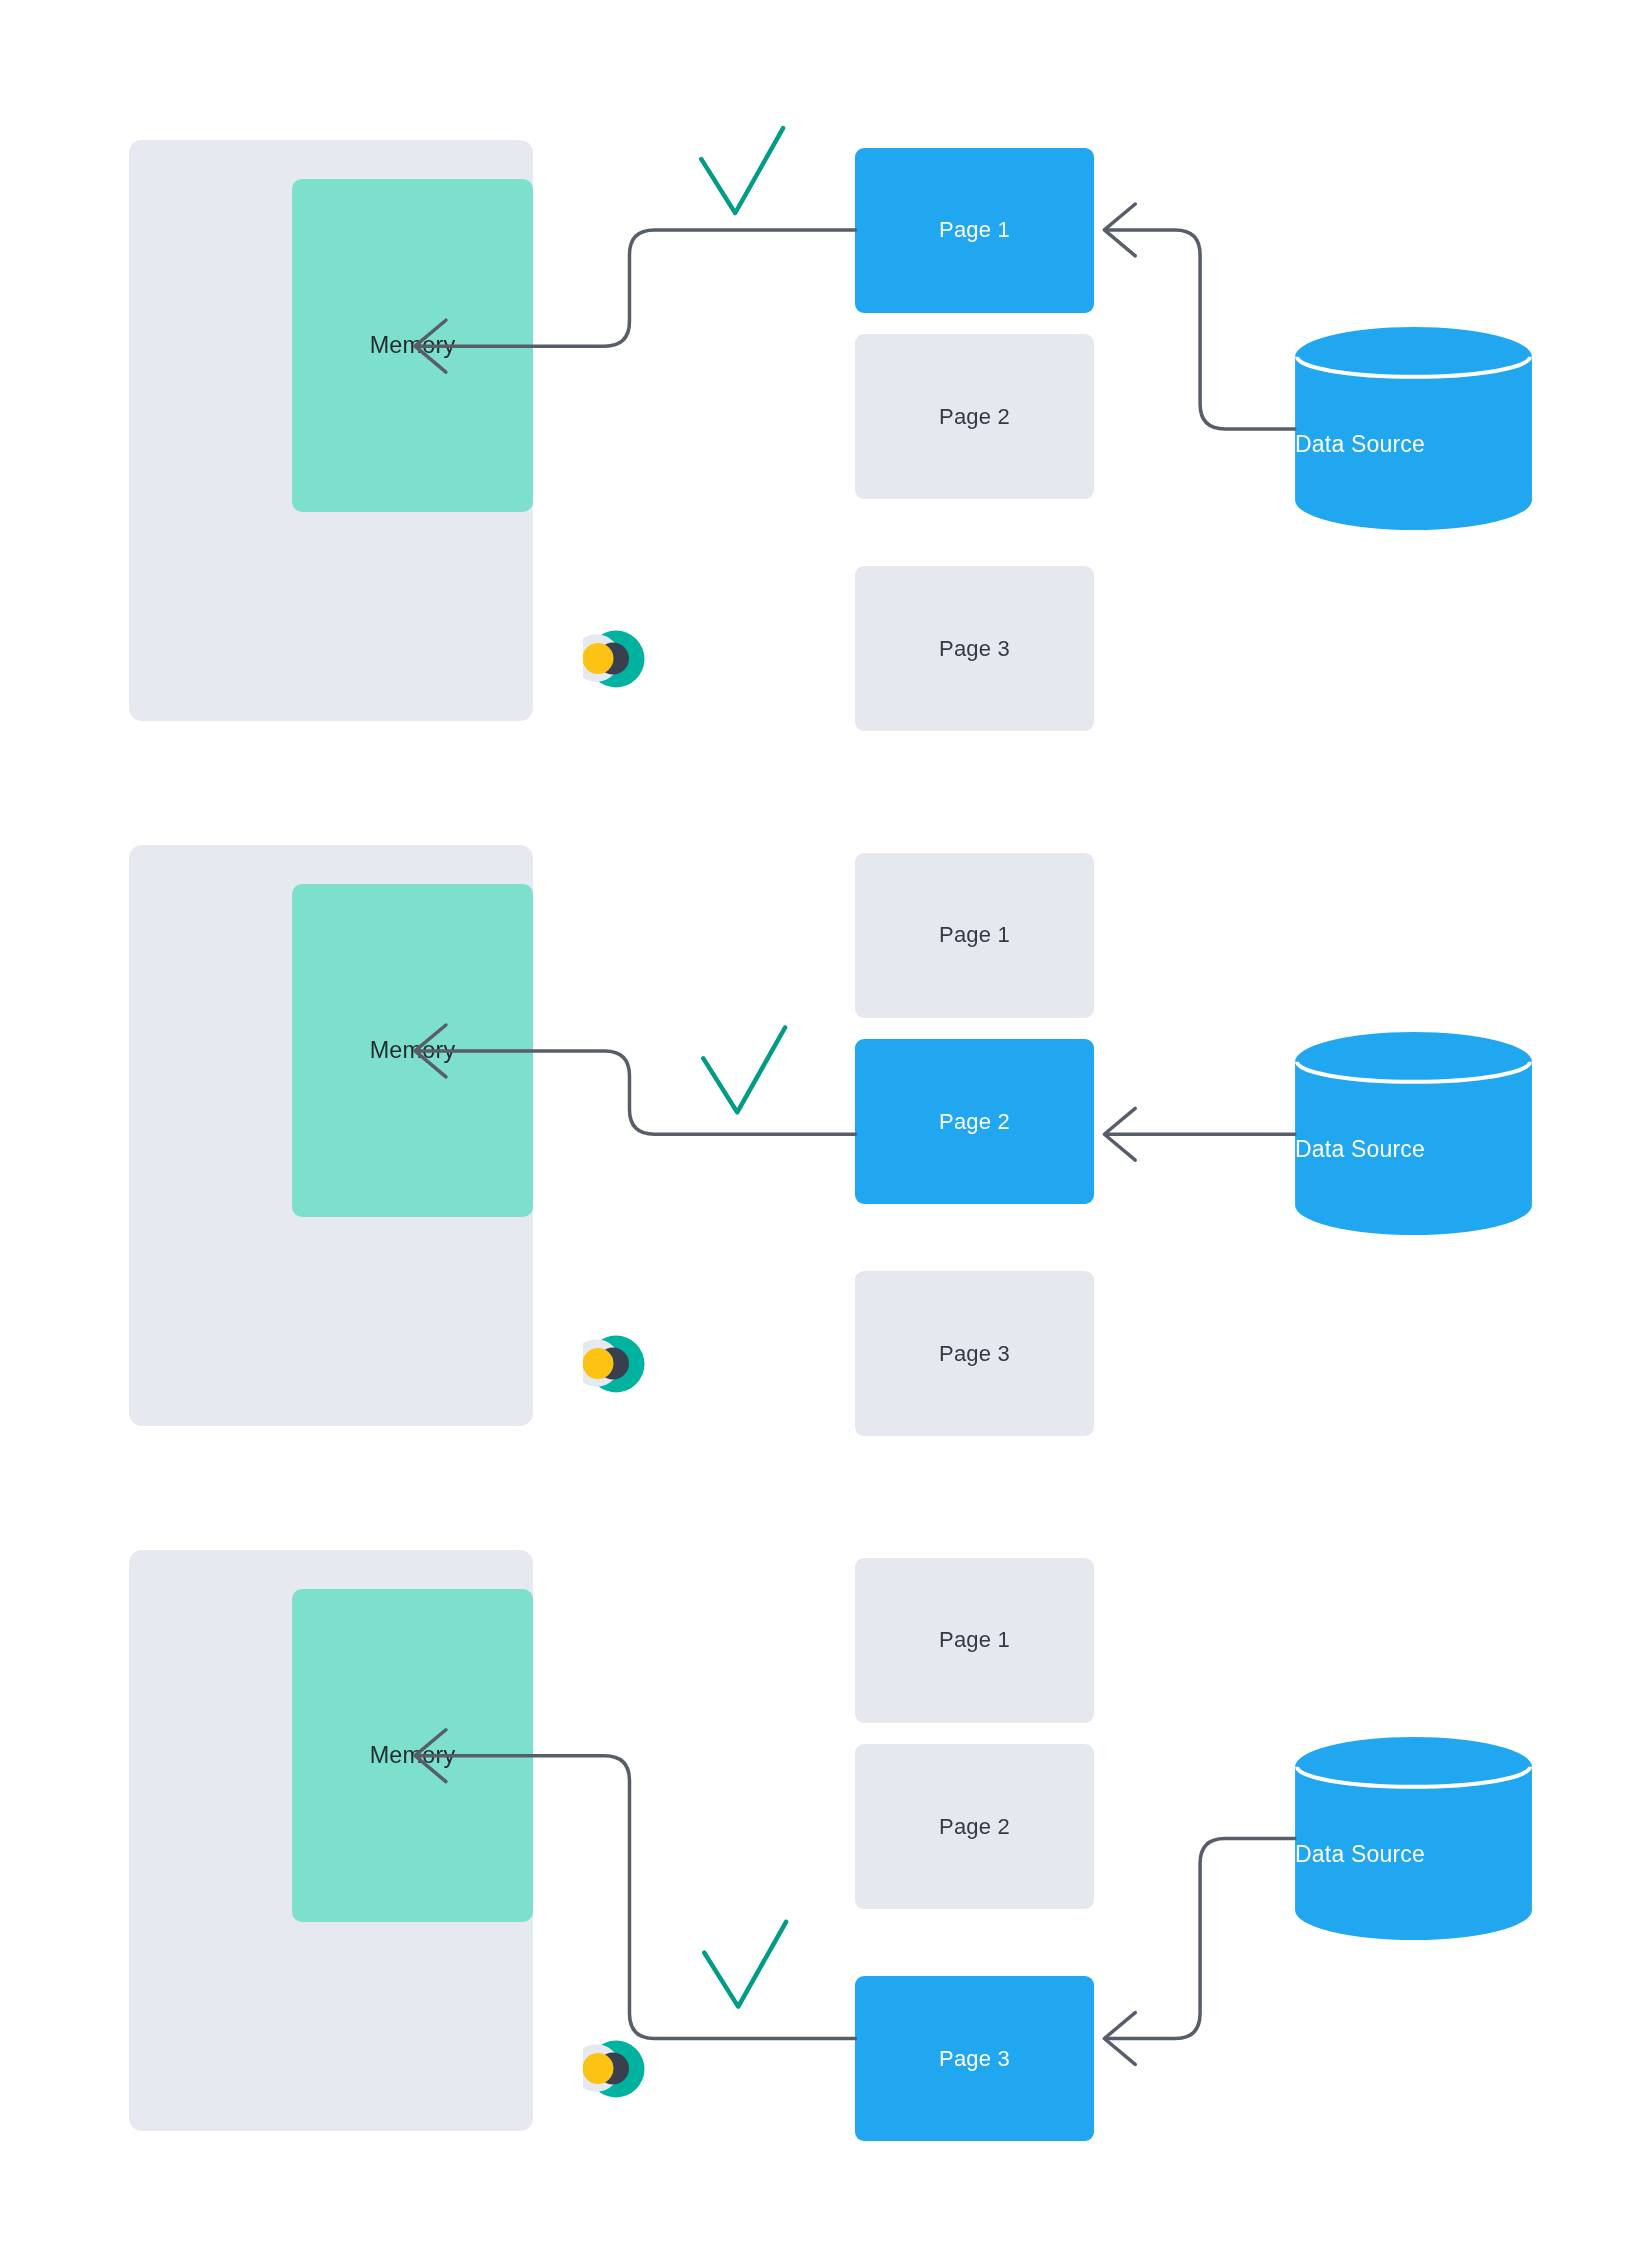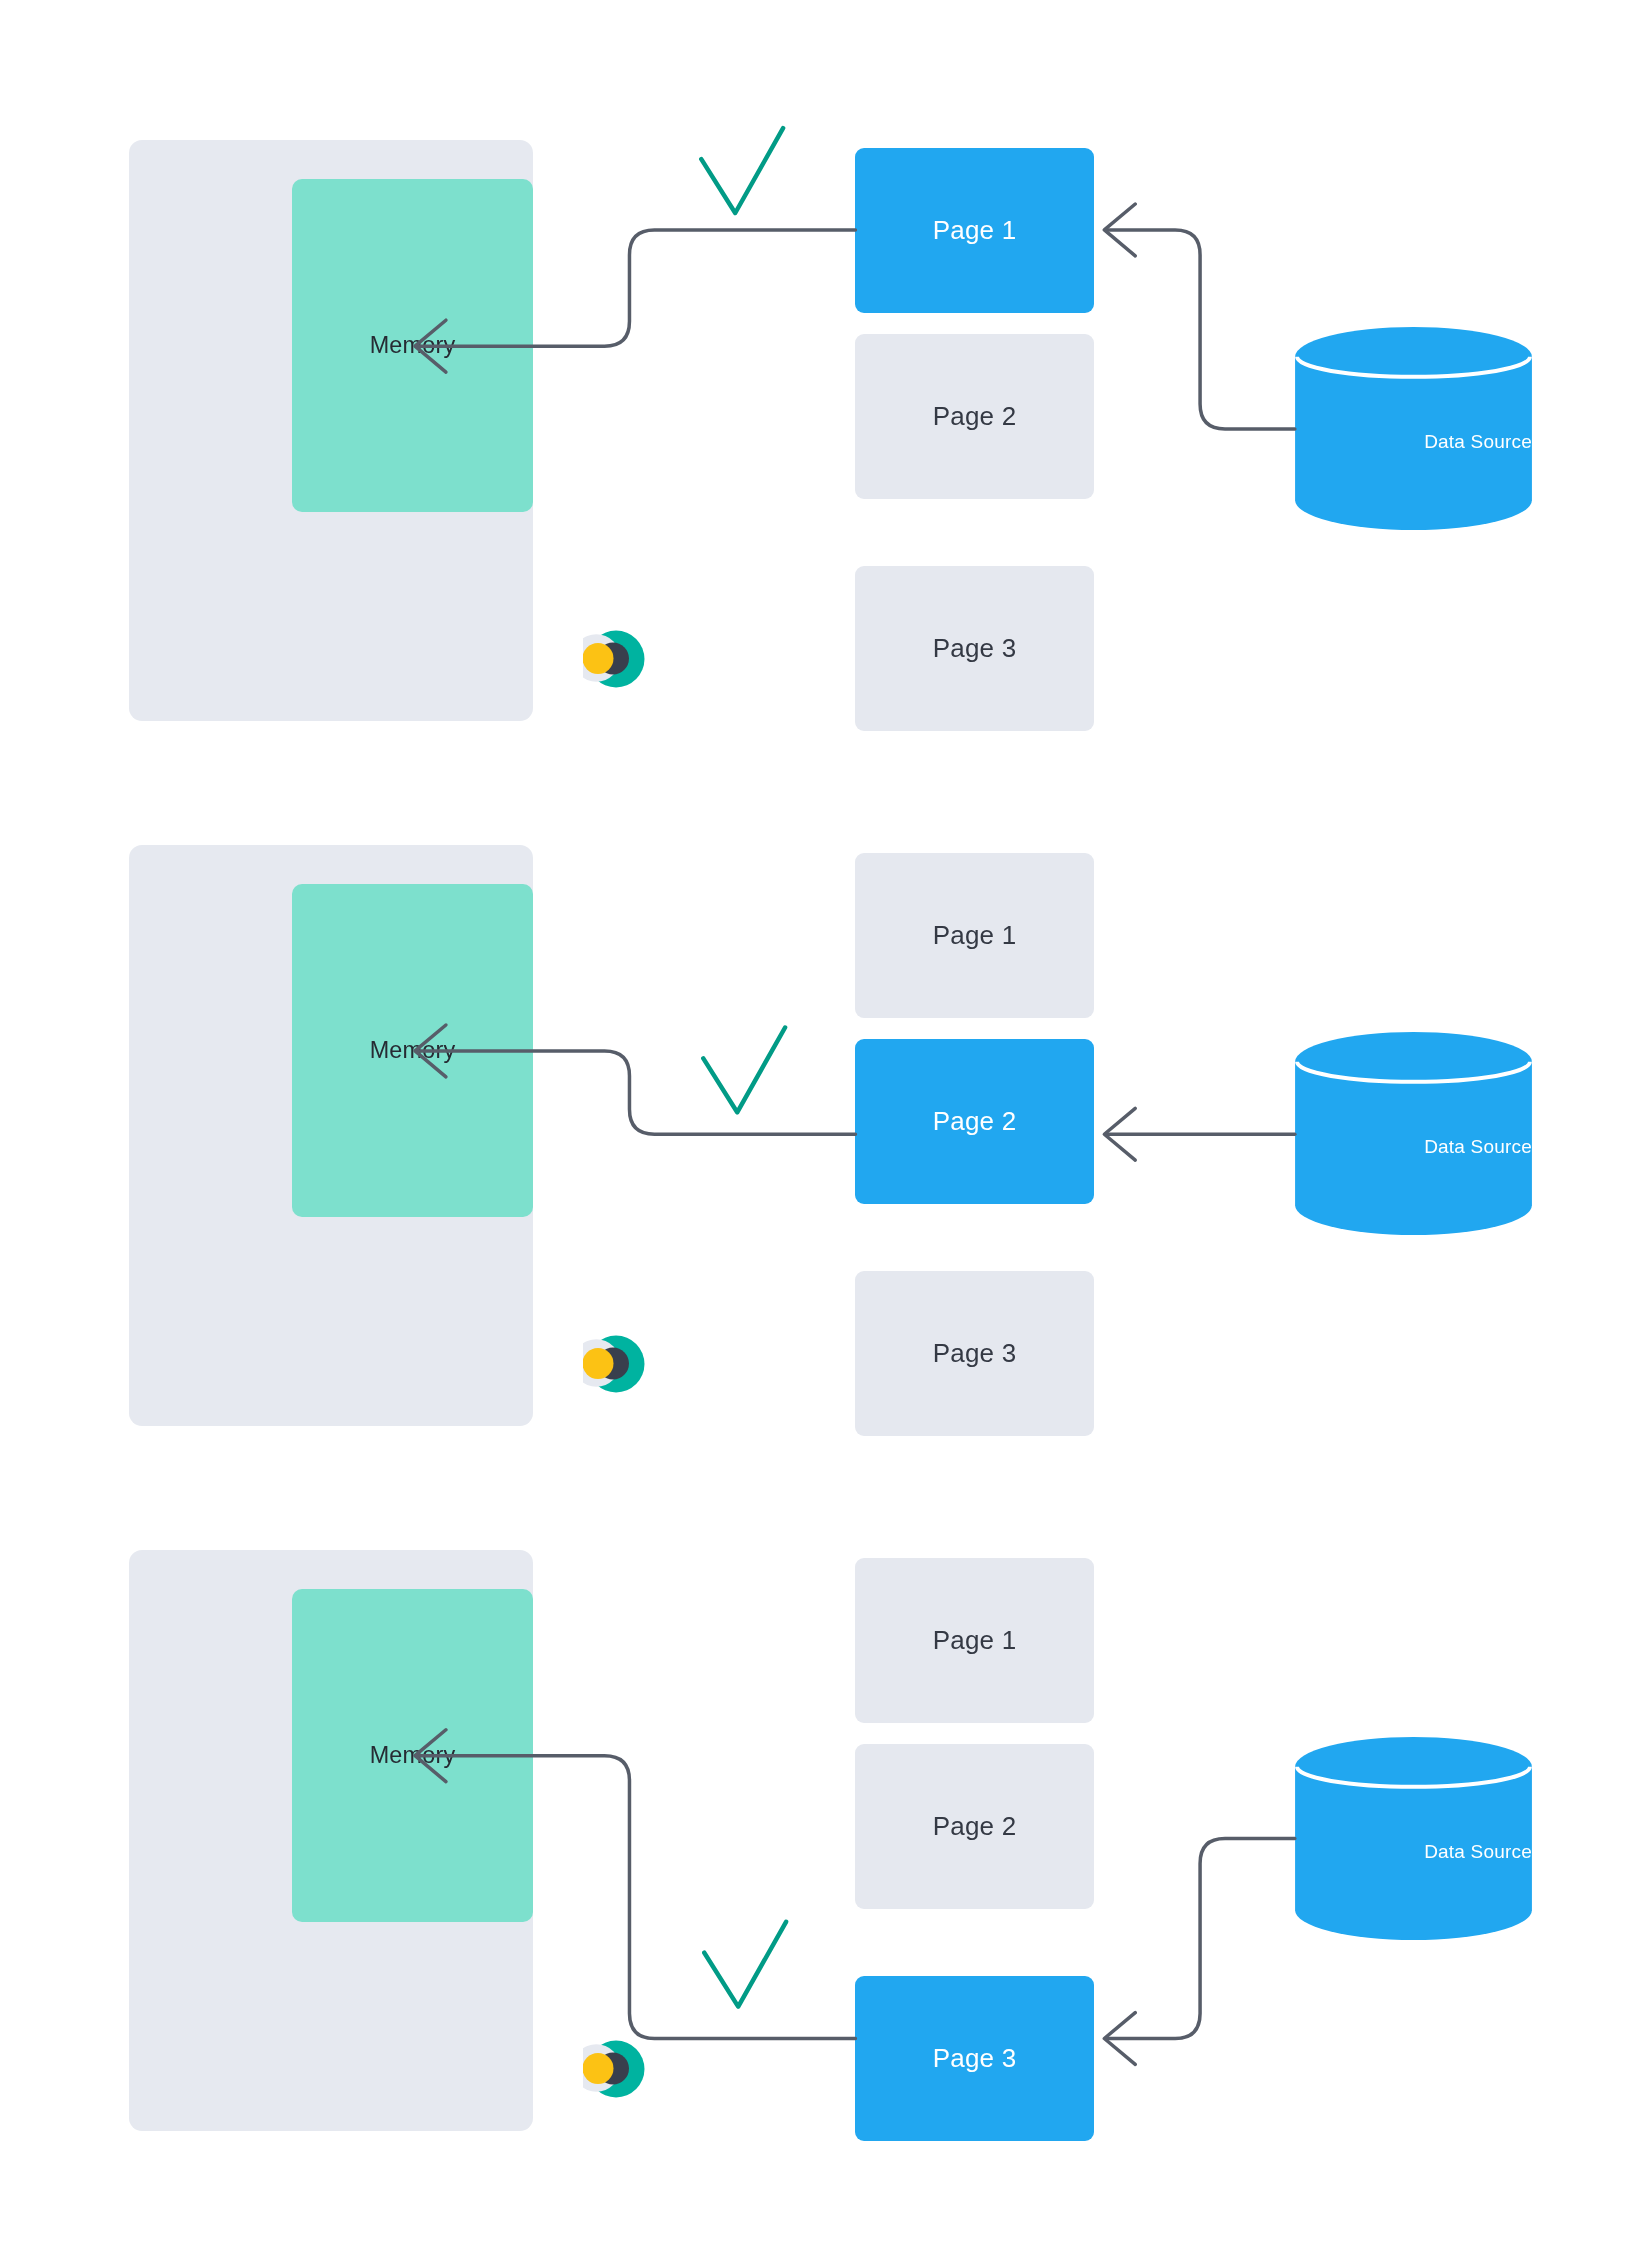--- a/index.html
+++ b/index.html
@@ -37,37 +37,37 @@
 
   .logo{position:absolute;left:454px;top:488px;width:62px;height:62px;}
 
   .page-box{
     position:absolute;left:855px;
     width:239px;height:165px;
     background:var(--c-page,#e5e8ef);
     border-radius:9px;
     display:flex;align-items:center;justify-content:center;
   }
-  .page-box span{font-size:26px;color:var(--c-text-gray,#343944);letter-spacing:0.2px;}
+  .page-box span{font-size:22px;color:var(--c-text-gray,#343944);letter-spacing:0.2px;}
   .page-box.p1{top:7.5px}
   .page-box.p2{top:194px}
   .page-box.p3{top:426px}
   .page-box.active{background:var(--c-blue,#21a7f0);}
   .page-box.active span{color:var(--c-text-light,#ffffff);}
 
   .cylinder{
     position:absolute;left:1295px;top:186px;
     width:237px;height:205px;
   }
   .cylinder svg{position:absolute;left:0;top:0;width:100%;height:100%;}
   .cyl-shape{fill:var(--c-blue,#21a7f0);}
   .cyl-lid-line{fill:none;stroke:var(--c-text-light,#ffffff);stroke-width:8;}
   .cyl-label{
     position:absolute;left:0;top:105px;width:100%;
-    text-align:right;font-size:19px;
+    text-align:left;font-size:23px;
     color:var(--c-text-light,#ffffff);letter-spacing:0.2px;
   }
 
   .overlay{position:absolute;left:0;top:0;width:1644px;height:2250px;pointer-events:none;}
   .connector{
     fill:none;stroke:var(--c-arrow,#575d69);stroke-width:7;
     stroke-linecap:round;stroke-linejoin:round;
   }
   .checkmark{
     fill:none;stroke:var(--c-check,#019b86);stroke-width:9;

